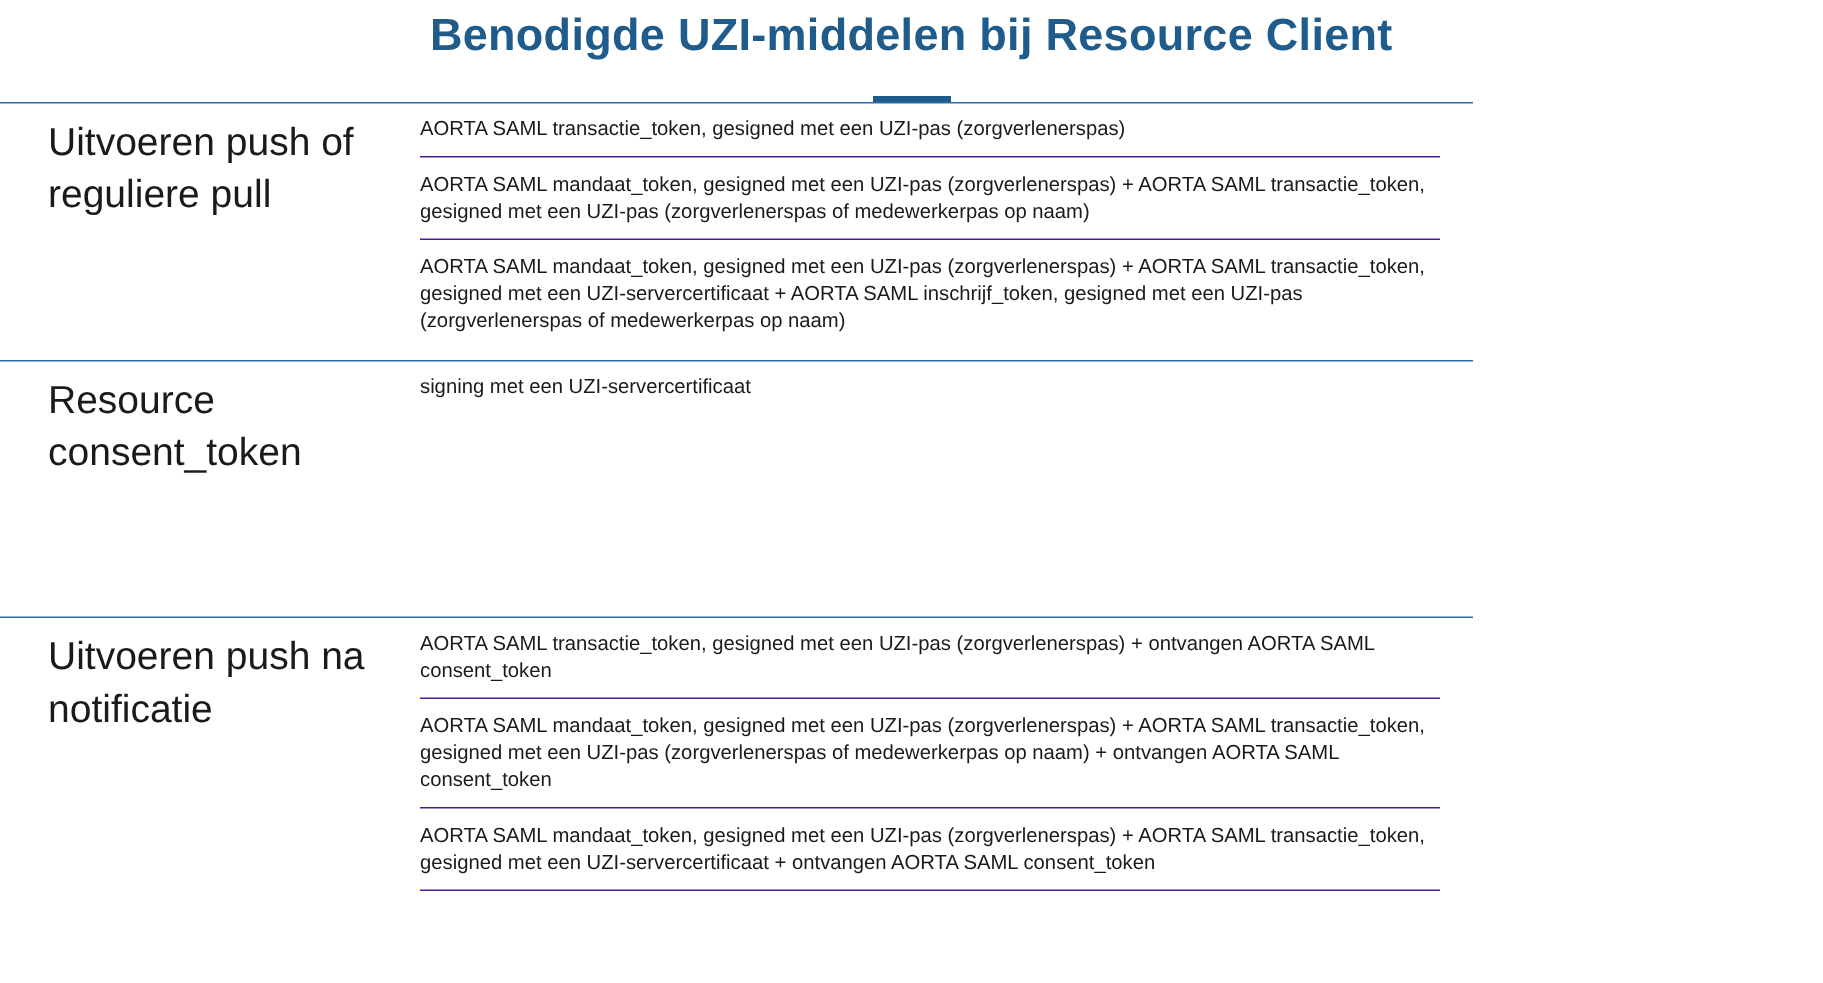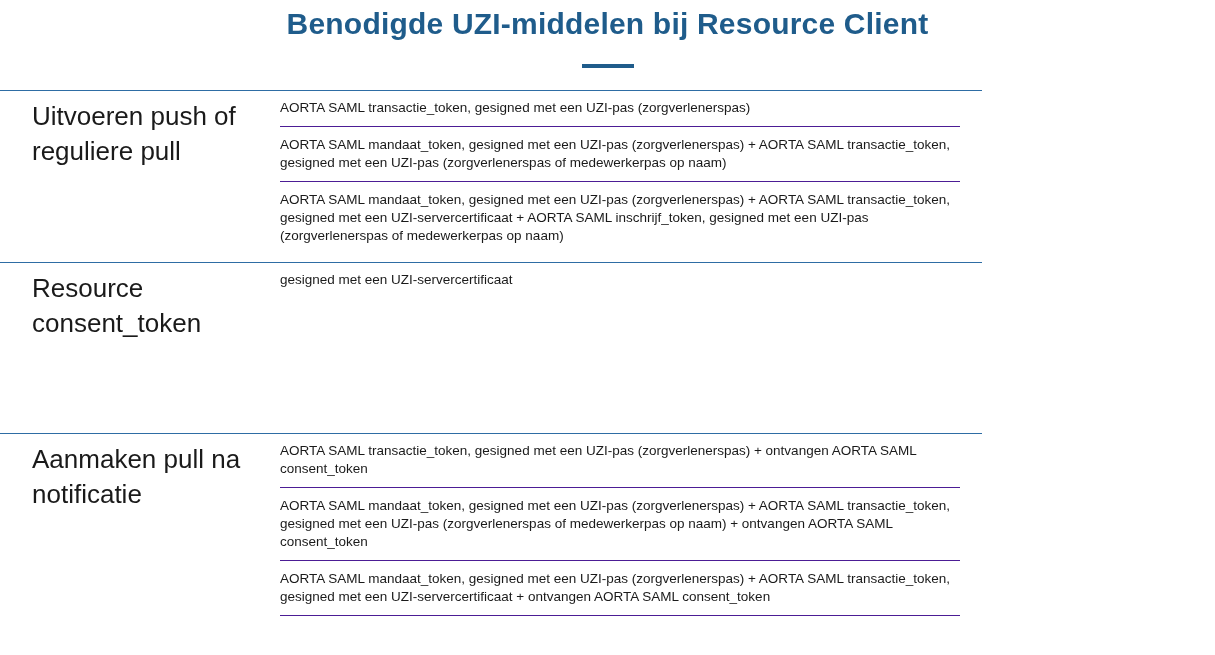--- a/index.html
+++ b/index.html
@@ -28,21 +28,20 @@
     letter-spacing: 0.2px;
     padding-top: 7px;
   }
   .title-rule {
     width: 52px;
     height: 4px;
     background: #1F5C8B;
     margin: 23px auto 0 auto;
   }
   .table {
-    margin-top: 22px;
     width: 982px;
   }
   .section {
     display: flex;
     flex-direction: row;
     align-items: stretch;
   }
   .section-top-border {
     border-top: 1.5px solid #2E6DA4;
   }
@@ -100,27 +99,27 @@
         <div class="row">AORTA SAML mandaat_token, gesigned met een UZI-pas (zorgverlenerspas) + AORTA SAML transactie_token, gesigned met een UZI-pas (zorgverlenerspas of medewerkerpas op naam)</div>
         <div class="row no-border">AORTA SAML mandaat_token, gesigned met een UZI-pas (zorgverlenerspas) + AORTA SAML transactie_token, gesigned met een UZI-servercertificaat + AORTA SAML inschrijf_token, gesigned met een UZI-pas (zorgverlenerspas of medewerkerpas op naam)</div>
       </div>
     </div>
 
     <div class="section section-2 section-top-border">
       <div class="label-cell">
         <div class="label-text">Resource consent_token</div>
       </div>
       <div class="rows-cell">
-        <div class="row first no-border">gesigned met een UZI-servercertificaat</div>
+        <div class="row first no-border">signing met een UZI-servercertificaat</div>
       </div>
     </div>
 
     <div class="section section-3 section-top-border">
       <div class="label-cell">
-        <div class="label-text">Aanmaken pull na notificatie</div>
+        <div class="label-text">Uitvoeren push na notificatie</div>
       </div>
       <div class="rows-cell">
         <div class="row first">AORTA SAML transactie_token, gesigned met een UZI-pas (zorgverlenerspas) + ontvangen AORTA SAML consent_token</div>
         <div class="row">AORTA SAML mandaat_token, gesigned met een UZI-pas (zorgverlenerspas) + AORTA SAML transactie_token, gesigned met een UZI-pas (zorgverlenerspas of medewerkerpas op naam) + ontvangen AORTA SAML consent_token</div>
         <div class="row">AORTA SAML mandaat_token, gesigned met een UZI-pas (zorgverlenerspas) + AORTA SAML transactie_token, gesigned met een UZI-servercertificaat + ontvangen AORTA SAML consent_token</div>
       </div>
     </div>
 
   </div>
 </div>

